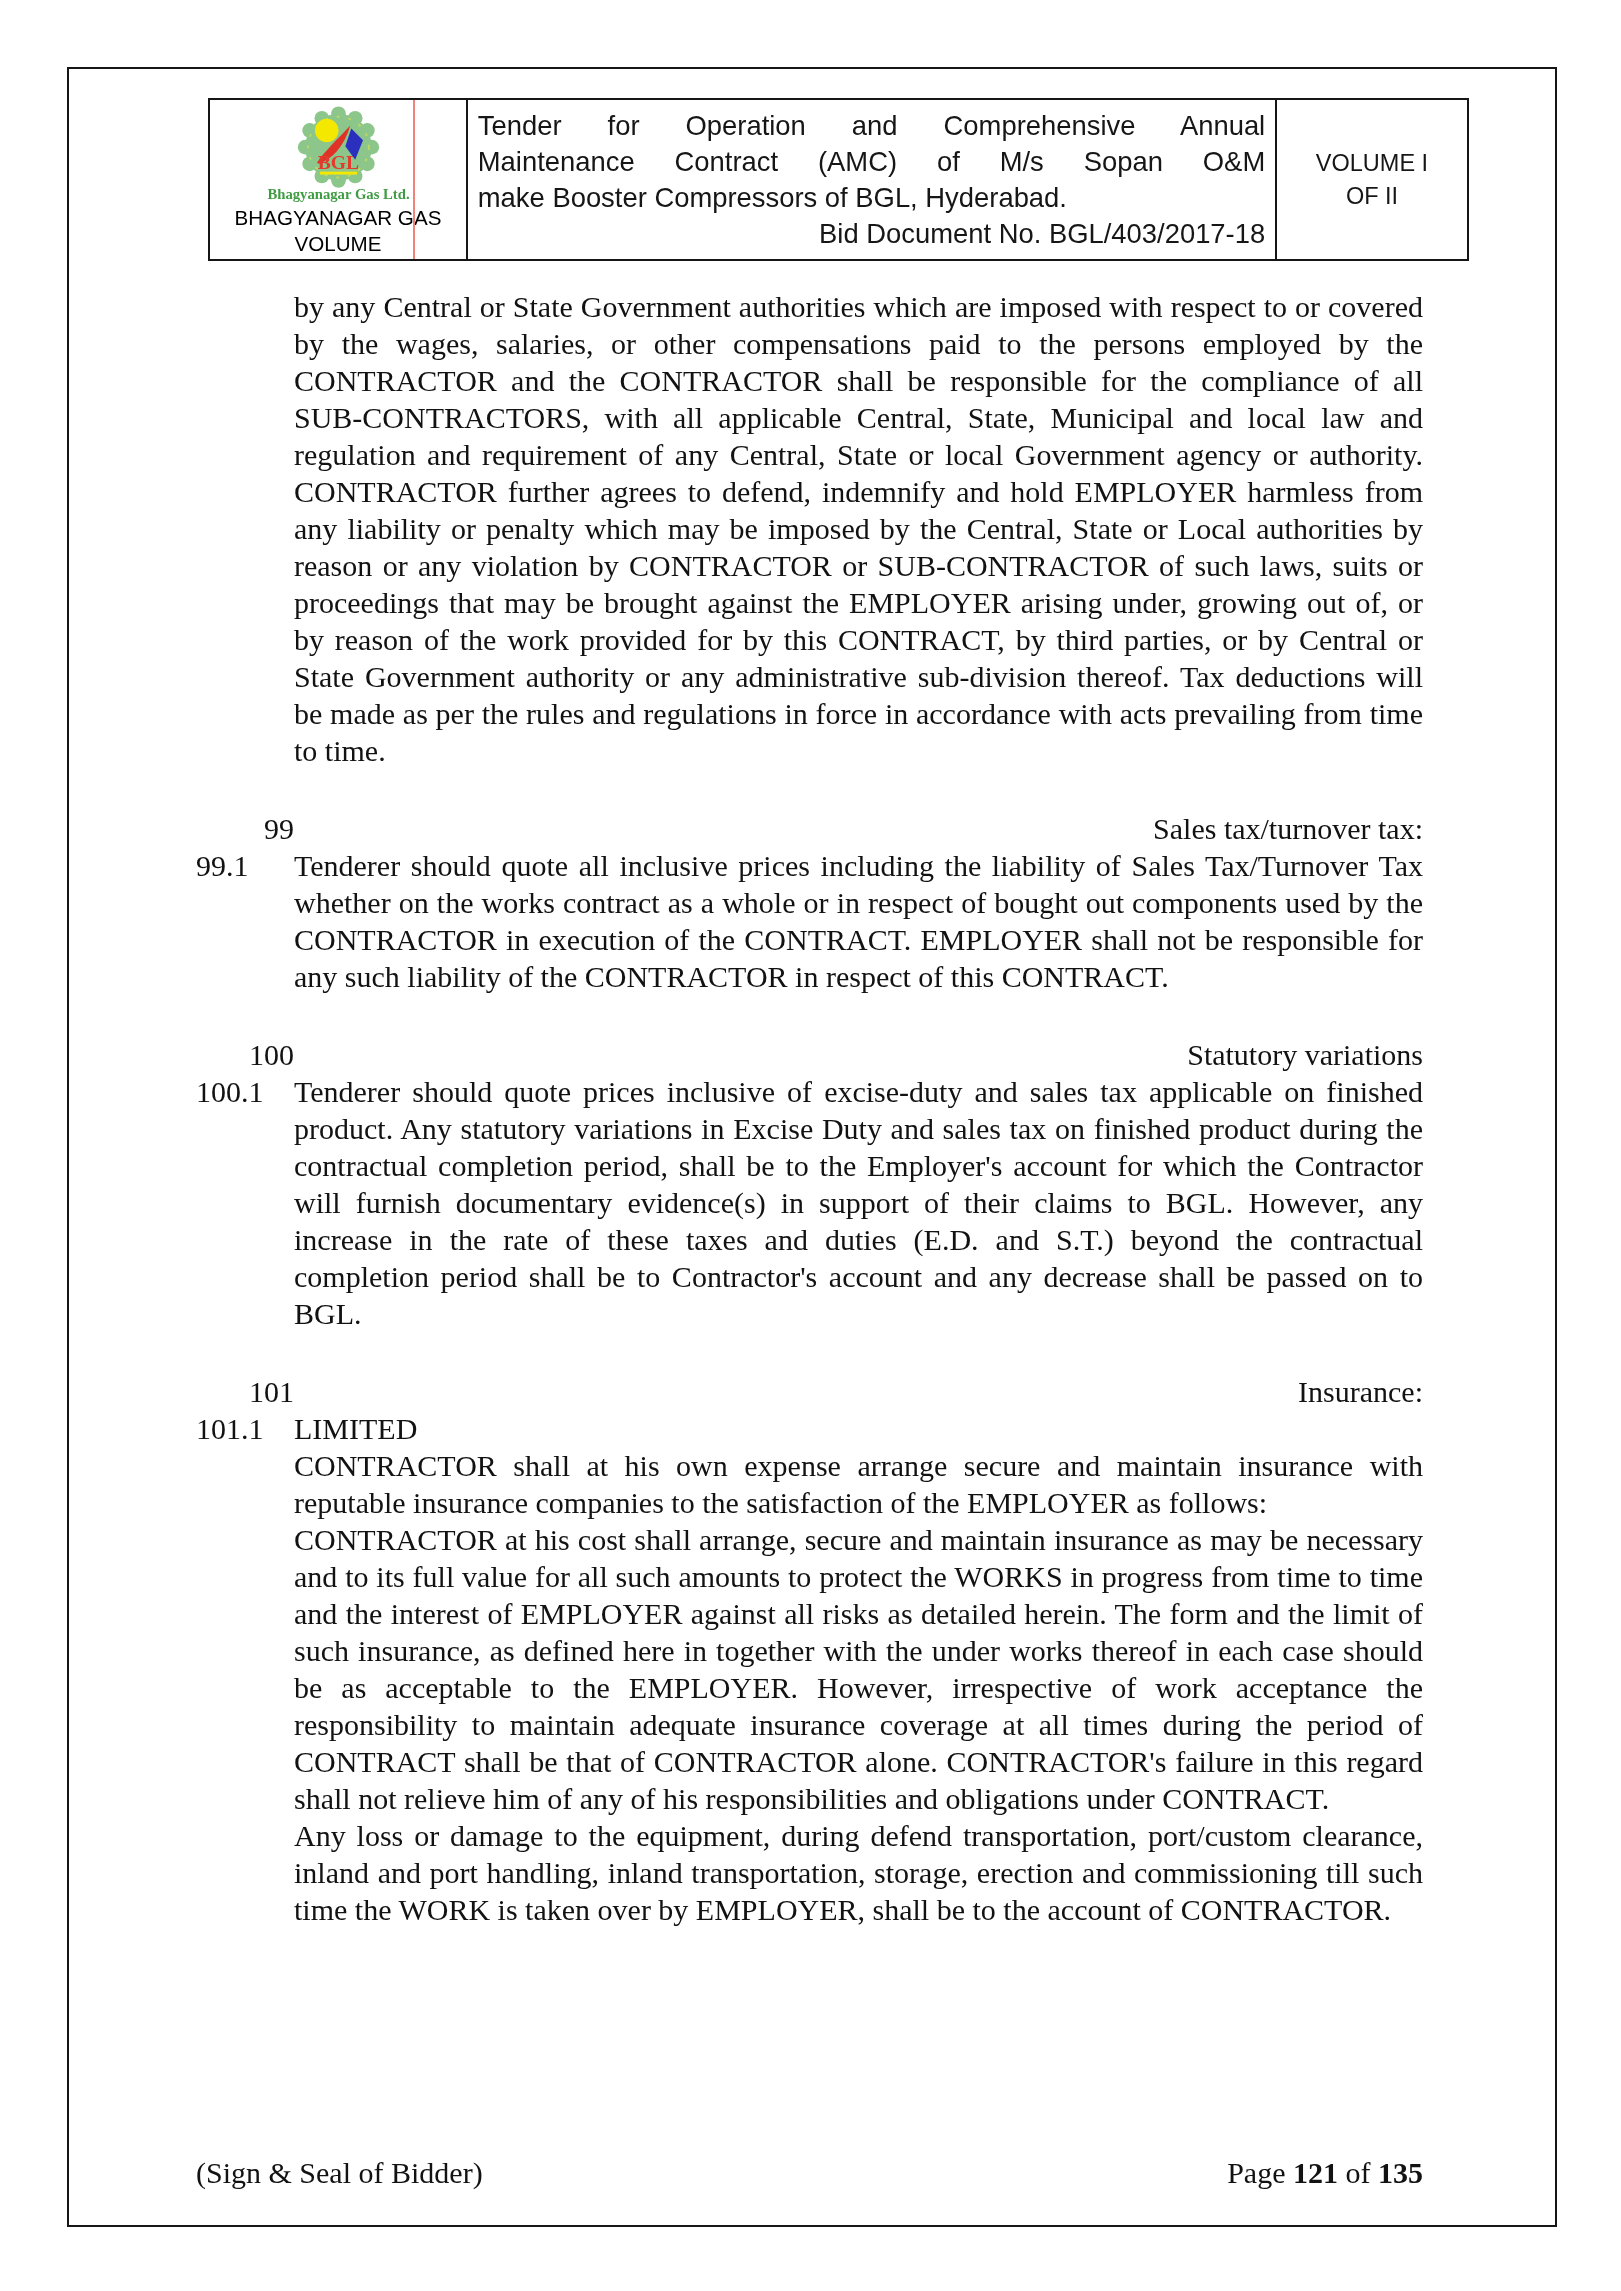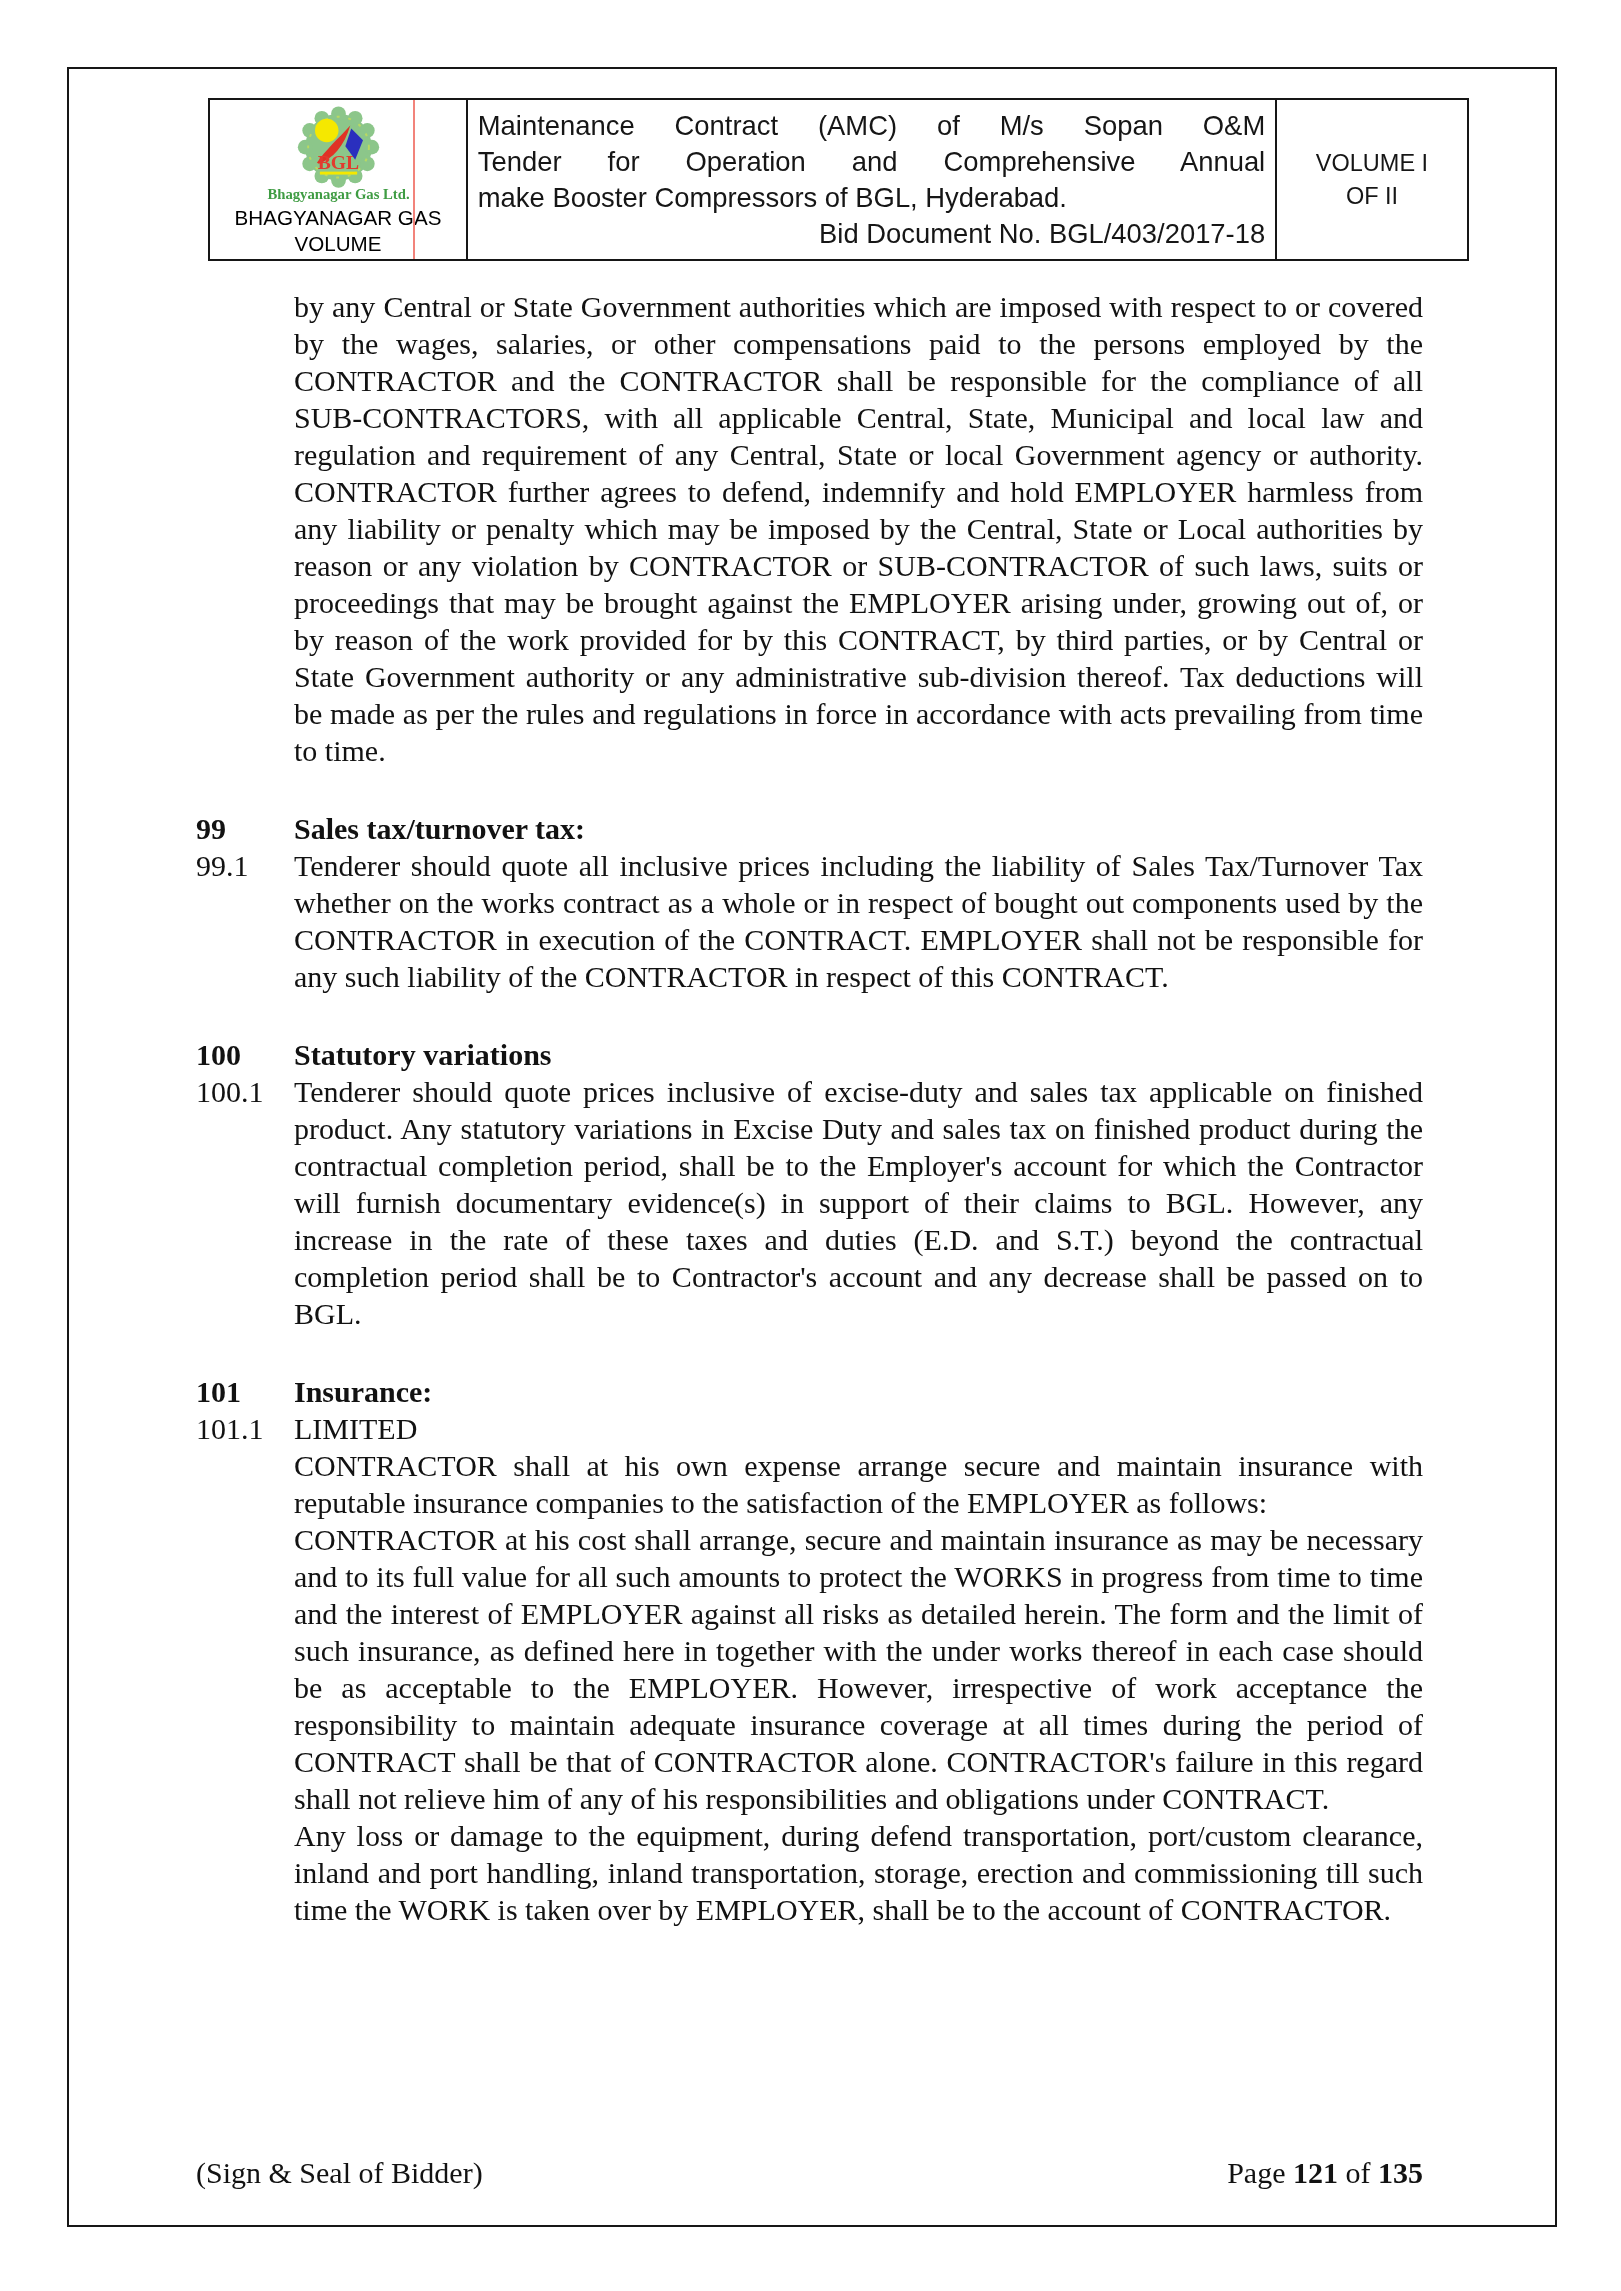--- a/index.html
+++ b/index.html
@@ -73,21 +73,21 @@
   .content {
     position: absolute;
     left: 196px; top: 288px;
     width: 1227px;
     font-size: 30px; line-height: 37px;
   }
   .row { display: flex; align-items: flex-start; }
   .row .num { width: 98px; flex: none; }
   .row .txt { width: 1129px; flex: none; }
   .just { text-align: justify; }
-  .bold { font-weight: bold; }
+  .bold { font-weight: normal; text-align: right; }
   .gap { margin-top: 41px; }
   
   .footer {
     position: absolute;
     left: 196px; top: 2154px;
     width: 1227px;
     display: flex;
     justify-content: space-between;
     font-size: 30px; line-height: 37px;
   }
@@ -124,22 +124,22 @@
         <path d="M 88 27 L 100 39 L 92 59 L 82 45 Z" fill="#2a2fbe"></path>
         <text x="75" y="68" text-anchor="middle" font-family="Liberation Serif, serif" font-size="20" font-weight="bold" fill="#e23b2e">BGL</text>
         <rect x="56" y="71" width="38" height="3" fill="#f5e800"></rect>
         <text x="75" y="99" text-anchor="middle" font-family="Liberation Serif, serif" font-size="15" font-weight="bold" fill="#3f9c43">Bhagyanagar Gas Ltd.</text>
       </svg>
       <div class="company-name">BHAGYANAGAR GAS VOLUME</div>
       <div class="red-divider"></div>
     </div>
 
     <div class="title-cell">
+      <div class="t-just">Tender for Operation and Comprehensive Annual</div>
       <div class="t-just">Maintenance Contract (AMC) of M/s Sopan O&amp;M</div>
-      <div class="t-just">Tender for Operation and Comprehensive Annual</div>
       <div class="t-left">make Booster Compressors of BGL, Hyderabad.</div>
       <div class="t-center">Bid Document No. BGL/403/2017-18</div>
     </div>
 
     <div class="volume-cell">
       <div>VOLUME I</div>
       <div>OF II</div>
     </div>
   </div>
 

